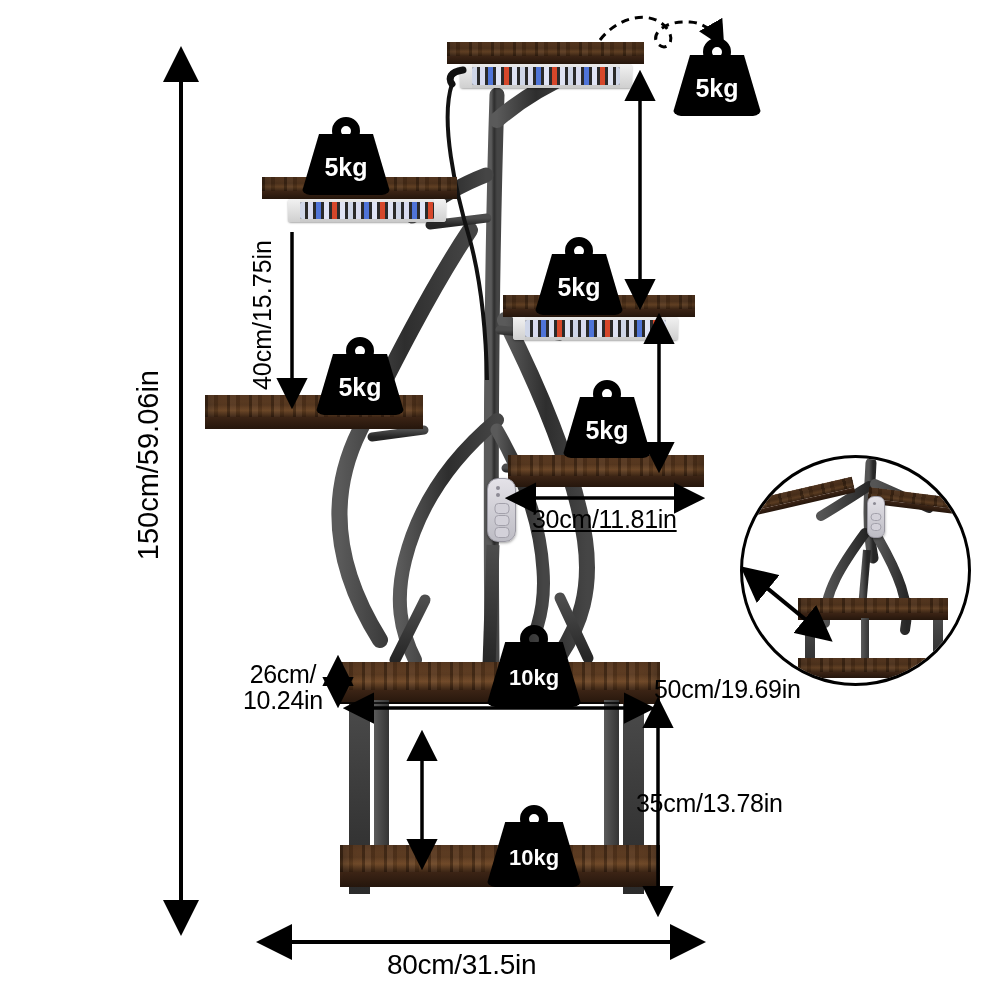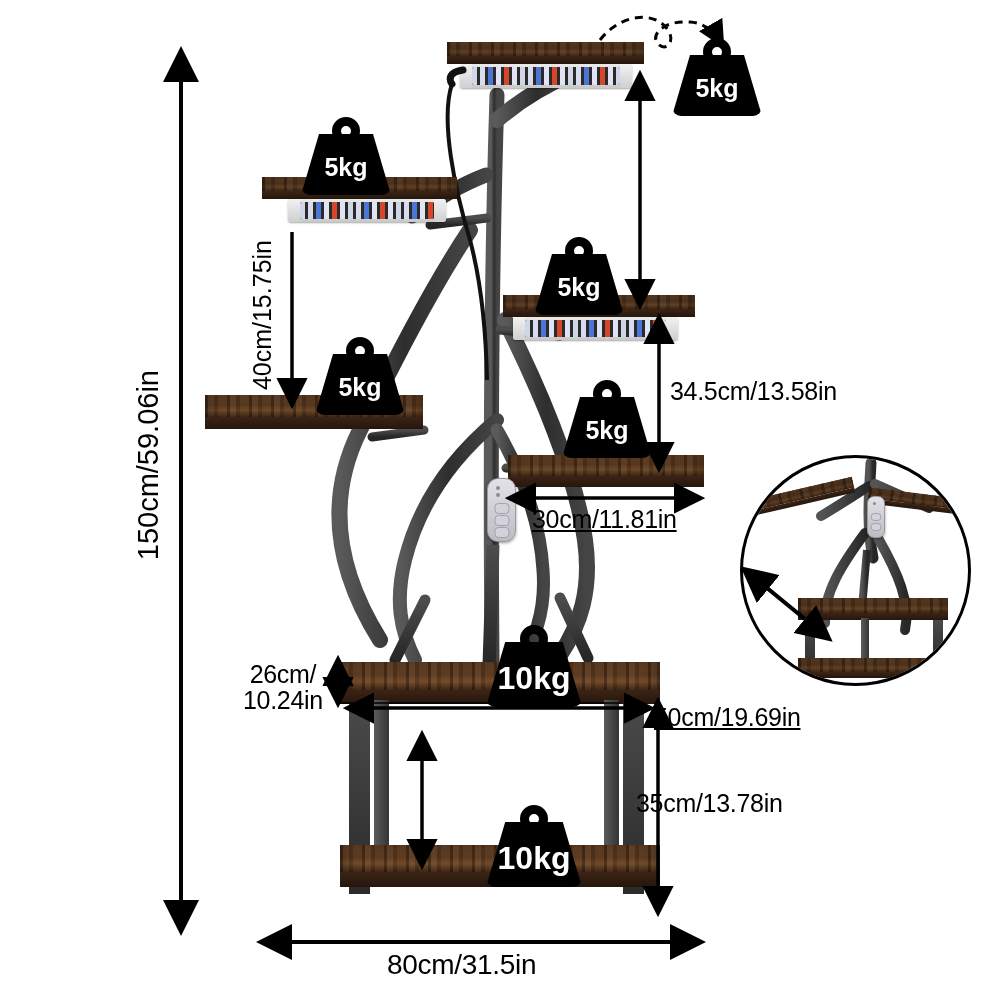--- a/index.html
+++ b/index.html
@@ -18,21 +18,21 @@
   .weight{position:absolute;}
   .weight .ring{position:absolute;left:50%;top:0;transform:translateX(-50%);
       width:28px;height:28px;border-radius:50%;border:9px solid #000;box-sizing:border-box;}
   .weight .body{position:absolute;left:0;top:17px;width:100%;height:calc(100% - 17px);
       background:#000;
       clip-path:polygon(20% 0%,80% 0%,100% 100%,0% 100%);
       border-radius:9px;
       display:flex;align-items:center;justify-content:center;}
   .weight .txt{color:#fff;font-weight:bold;font-size:25px;line-height:1;
       transform:translateY(3px);font-family:"Liberation Sans",sans-serif;}
-  .weight.w10 .txt{font-size:32px;}
+  .weight.w10 .txt{font-size:22px;}
 
   
   .shelf{position:absolute;}
   .woodtop{position:absolute;left:0;top:0;width:100%;height:100%;
      background:
        repeating-linear-gradient(91deg, rgba(0,0,0,.28) 0 3px, rgba(255,255,255,.05) 3px 9px, rgba(0,0,0,.14) 9px 13px, rgba(255,255,255,.02) 13px 22px),
        linear-gradient(180deg,#6e4526 0%,#5d3a1f 45%,#7a4f2a 70%,#4e2f19 100%);
      box-shadow:inset 0 0 18px rgba(0,0,0,.5);}
   .woodedge{position:absolute;left:0;width:100%;
      background:linear-gradient(180deg,#3c2415,#25160c);}
@@ -207,28 +207,27 @@
     <line x1="338" y1="703" x2="620" y2="703" stroke="#000" stroke-width="1.4"></line>
 
     <path d="M600 40 C 620 14, 655 10, 668 30 C 676 42, 666 52, 658 44 C 650 36, 662 20, 690 22 C 705 23, 715 32, 722 44" stroke="#000" stroke-width="3" fill="none" stroke-dasharray="8 6" marker-end="url(#ah)"></path>
   </svg>
 
   <div class="vert-label big-vert" style="left:132px;top:370px;transform:rotate(180deg);">150cm/59.06in</div>
 
   <div class="vert-label" style="left:248px;top:240px;transform:rotate(180deg);">40cm/15.75in</div>
 
 
-  <div class="dim-label" style="left:670px;top:378px;">34.5cm/13.58in</div>
 
   <div class="dim-label" style="left:532px;top:506px;text-decoration:underline;">30cm/11.81in</div>
 
   <div class="dim-label two-line" style="left:243px;top:661px;text-align:center;">26cm/
 10.24in</div>
 
-  <div class="dim-label" style="left:654px;top:704px;text-decoration:underline;">50cm/19.69in</div>
+  <div class="dim-label" style="left:654px;top:676px;">50cm/19.69in</div>
 
 
   <div class="dim-label" style="left:636px;top:790px;">35cm/13.78in</div>
 
   <div class="dim-label" style="left:387px;top:950px;font-size:28px;">80cm/31.5in</div>
 
   <div class="weight" style="left:672px;top:38px;width:90px;height:78px;">
     <div class="ring"></div>
     <div class="body">
       <span class="txt">5kg</span>

